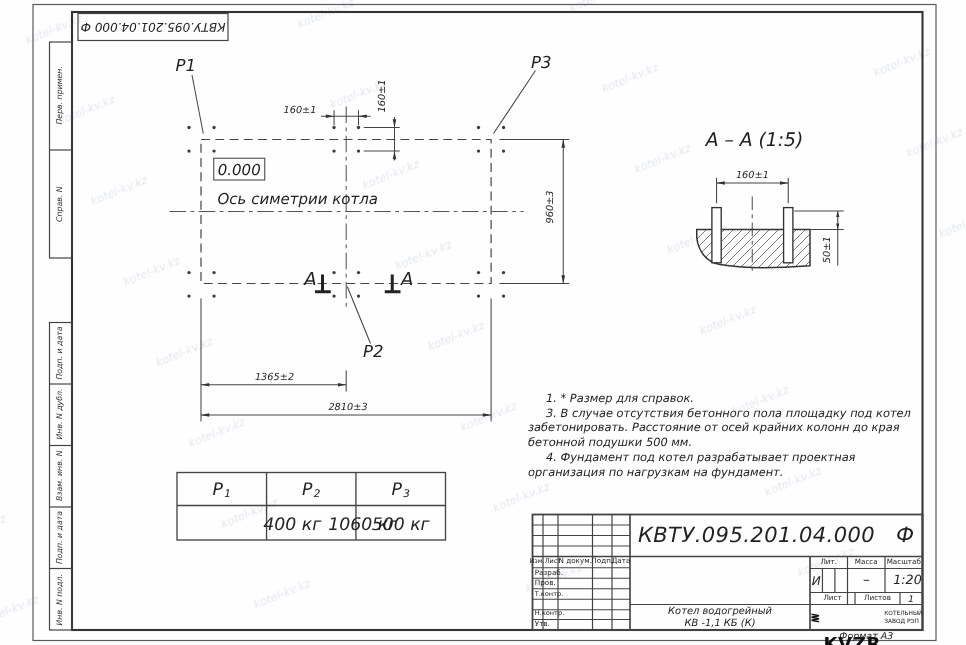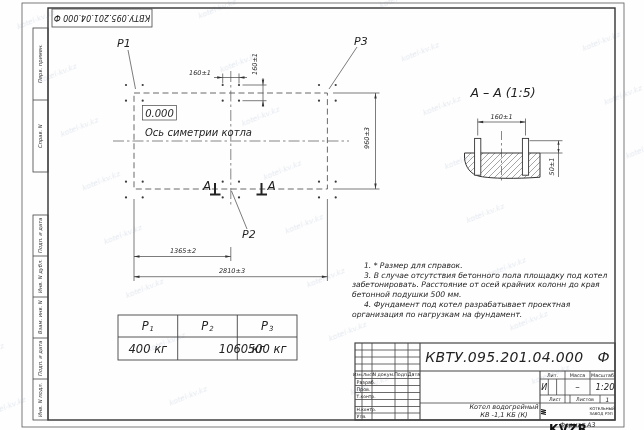--- a/index.html
+++ b/index.html
@@ -234,35 +234,35 @@
       <span class="sub">1</span>
   </div>
   <div class="abs cen hdP" style="left:177.7px;top:315px;width:59.6px;height:22px;">
     <span>P</span>
       <span class="sub">2</span>
   </div>
   <div class="abs cen hdP" style="left:237.3px;top:315px;width:59.7px;height:22px;">
     <span>P</span>
       <span class="sub">3</span>
   </div>
-  <div class="abs cen valP" style="left:118px;top:337px;width:59.7px;height:23px;">400 кг</div>
+  <div class="abs cen valP" style="left:118px;top:337px;width:59.7px;height:23px;padding-left:47px;">400 кг</div>
   <div class="abs cen valP" style="left:181px;top:337px;width:59.6px;height:23px;padding-left:31px;">1060 кг</div>
   <div class="abs cen valP" style="left:237.3px;top:337px;width:59.7px;height:23px;">500 кг</div>
 
   <div class="abs notes" style="left:352px;top:261px;width:262px;height:84px;">
     <p>1. * Размер для справок.</p>
     <p>3. В случае отсутствия бетонного пола площадку под котел забетонировать. Расстояние от осей крайних колонн до края бетонной подушки 500 мм.</p>
     <p>4. Фундамент под котел разрабатывает проектная организация по нагрузкам на фундамент.</p>
   </div>
 
   <div class="abs cen it" style="left:420px;top:343px;width:195px;height:28px;font-size:14px;letter-spacing:.3px;">
     <span>КВТУ.095.201.04.000</span>
     <span style="margin-left:14px;">Ф</span>
   </div>
-  <div class="abs it" style="left:420px;top:403px;width:120px;height:17px;font-size:6.6px;line-height:7.5px;display:flex;flex-direction:column;align-items:center;justify-content:center;padding-left:24px;">
+  <div class="abs it" style="left:420px;top:403px;width:120px;height:17px;font-size:6.6px;line-height:7.5px;display:flex;flex-direction:column;align-items:center;justify-content:center;">
     <div>Котел водогрейный</div>
     <div>КВ -1,1 КБ  (К)</div>
   </div>
 
   <div class="abs cen tb-small" style="left:355px;top:371px;width:17px;height:7.5px;font-size:4.3px;">Изм.Лист</div>
   <div class="abs cen tb-small" style="left:372px;top:371px;width:23px;height:7.5px;">N докум.</div>
   <div class="abs cen tb-small" style="left:395px;top:371px;width:13px;height:7.5px;">Подп.</div>
   <div class="abs cen tb-small" style="left:408px;top:371px;width:12px;height:7.5px;">Дата</div>
 
   <div class="abs tb-row" style="left:355px;top:378.5px;width:17px;height:7px;">Разраб.</div>

